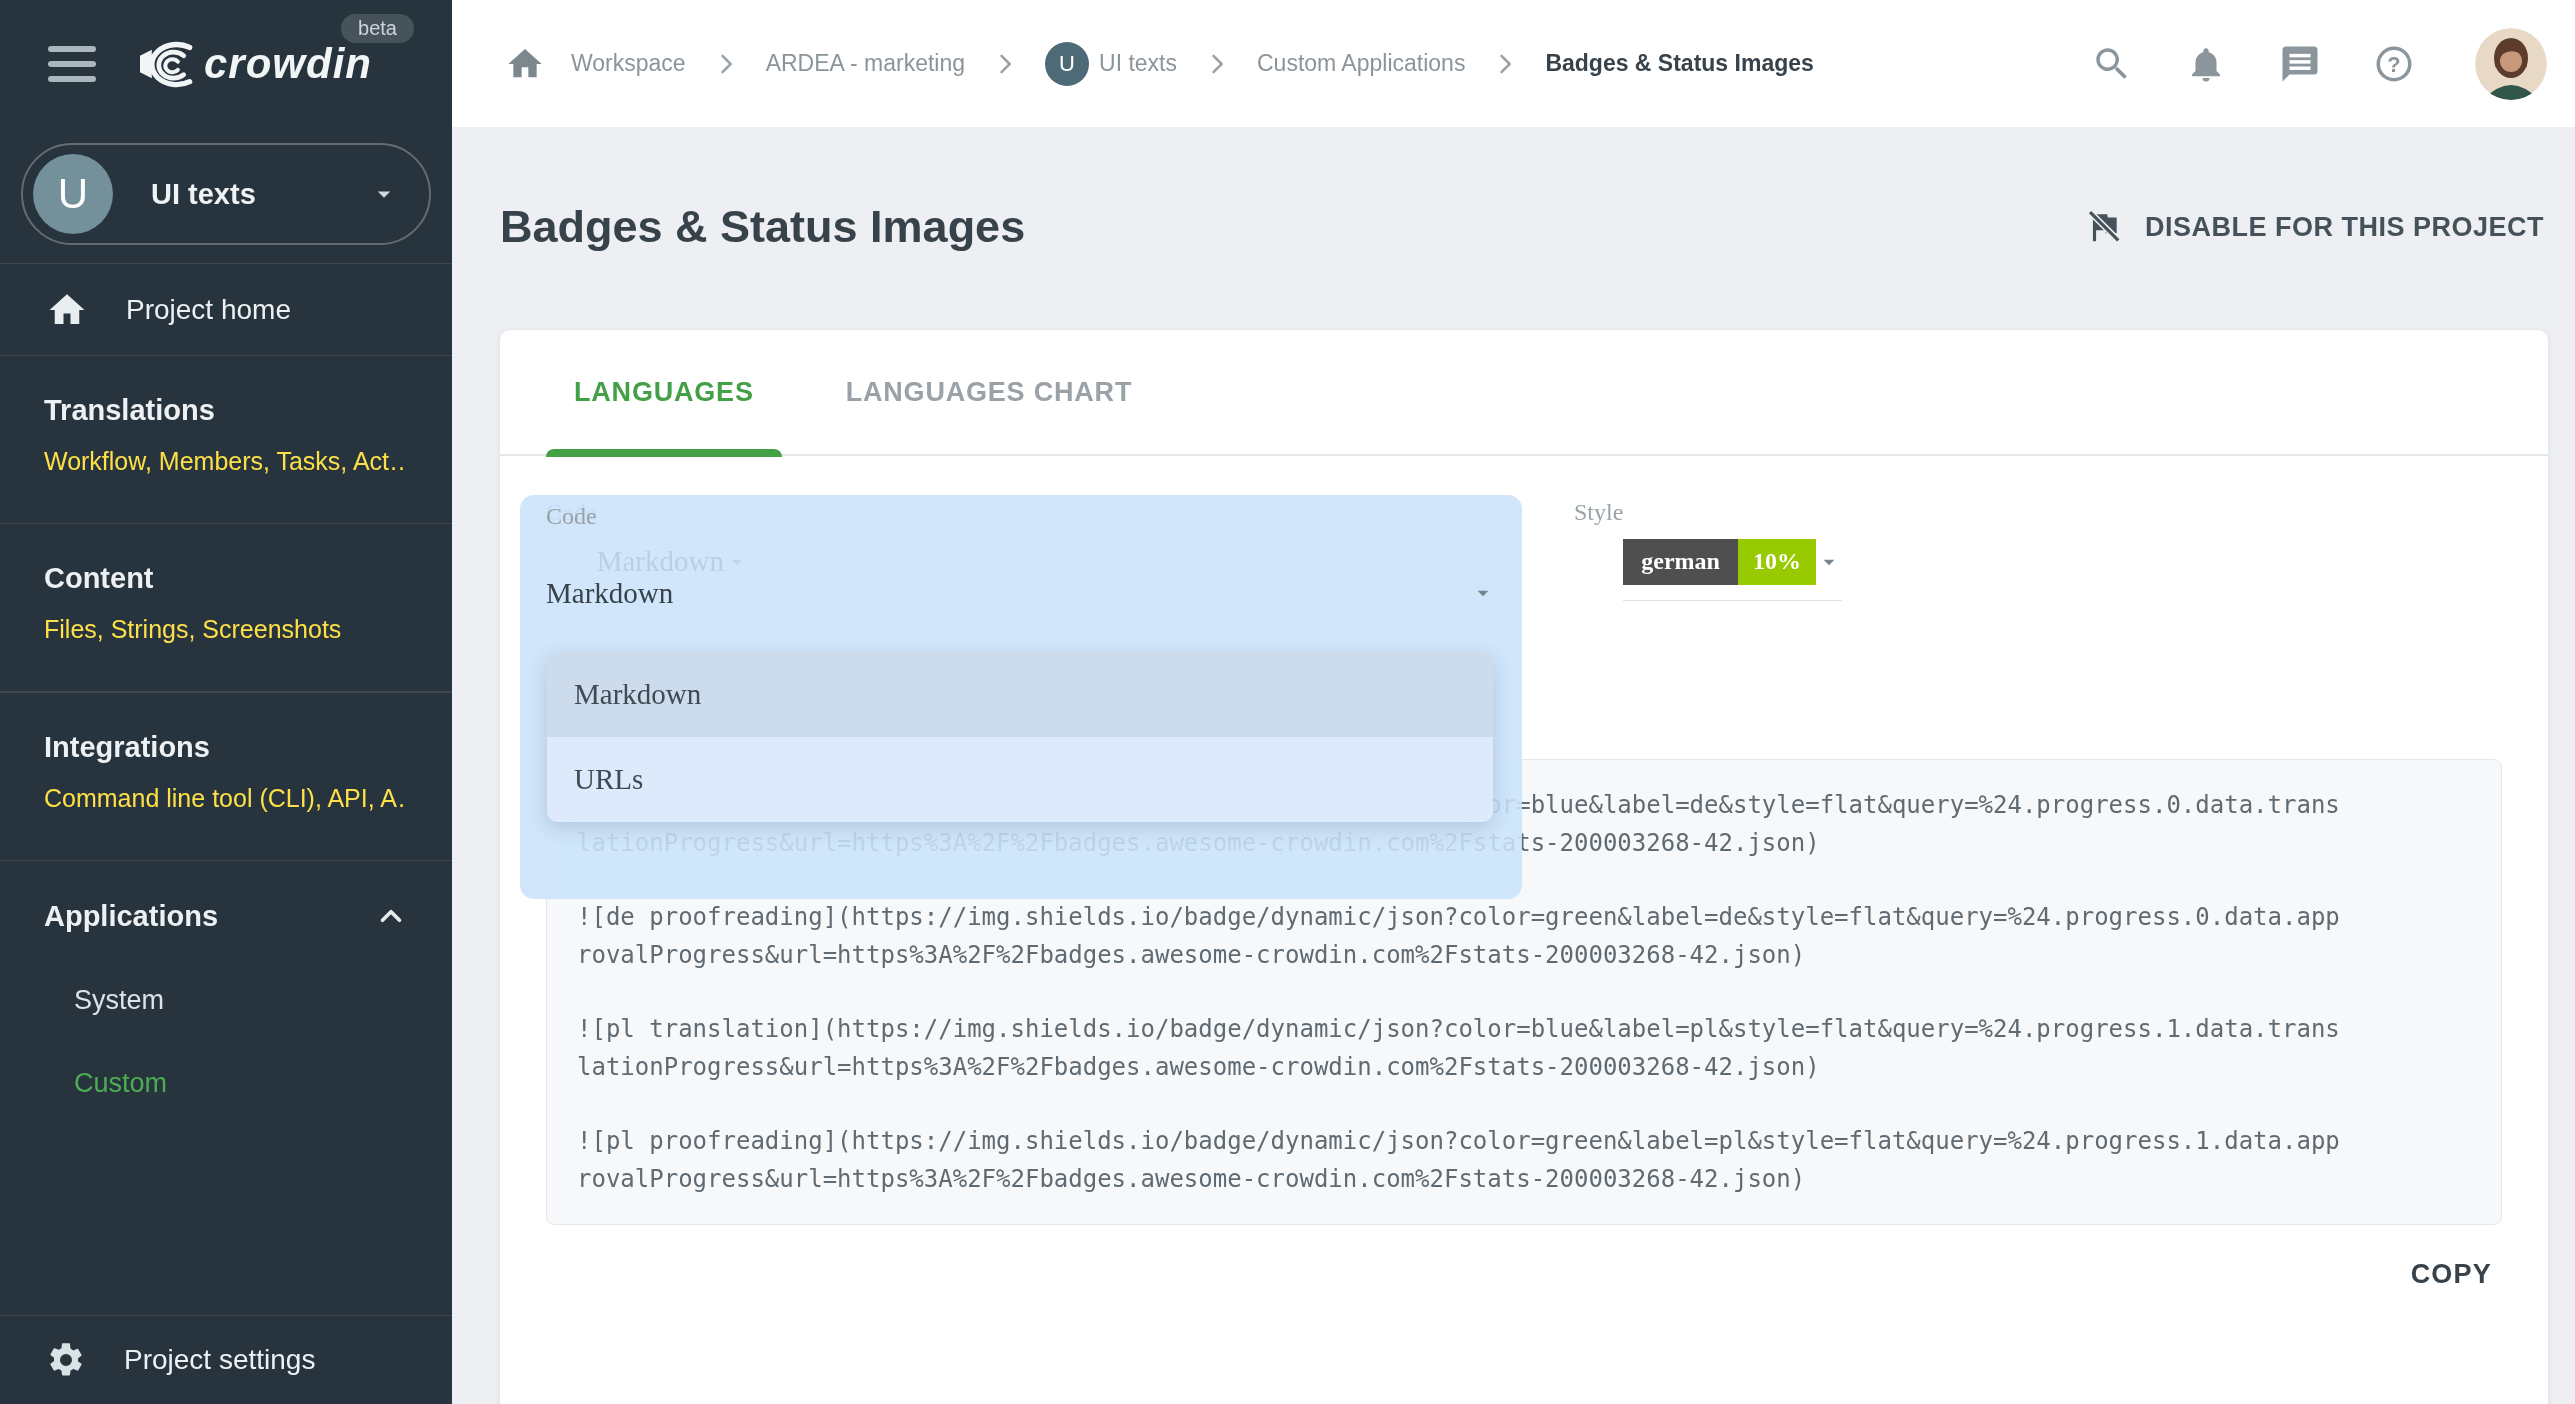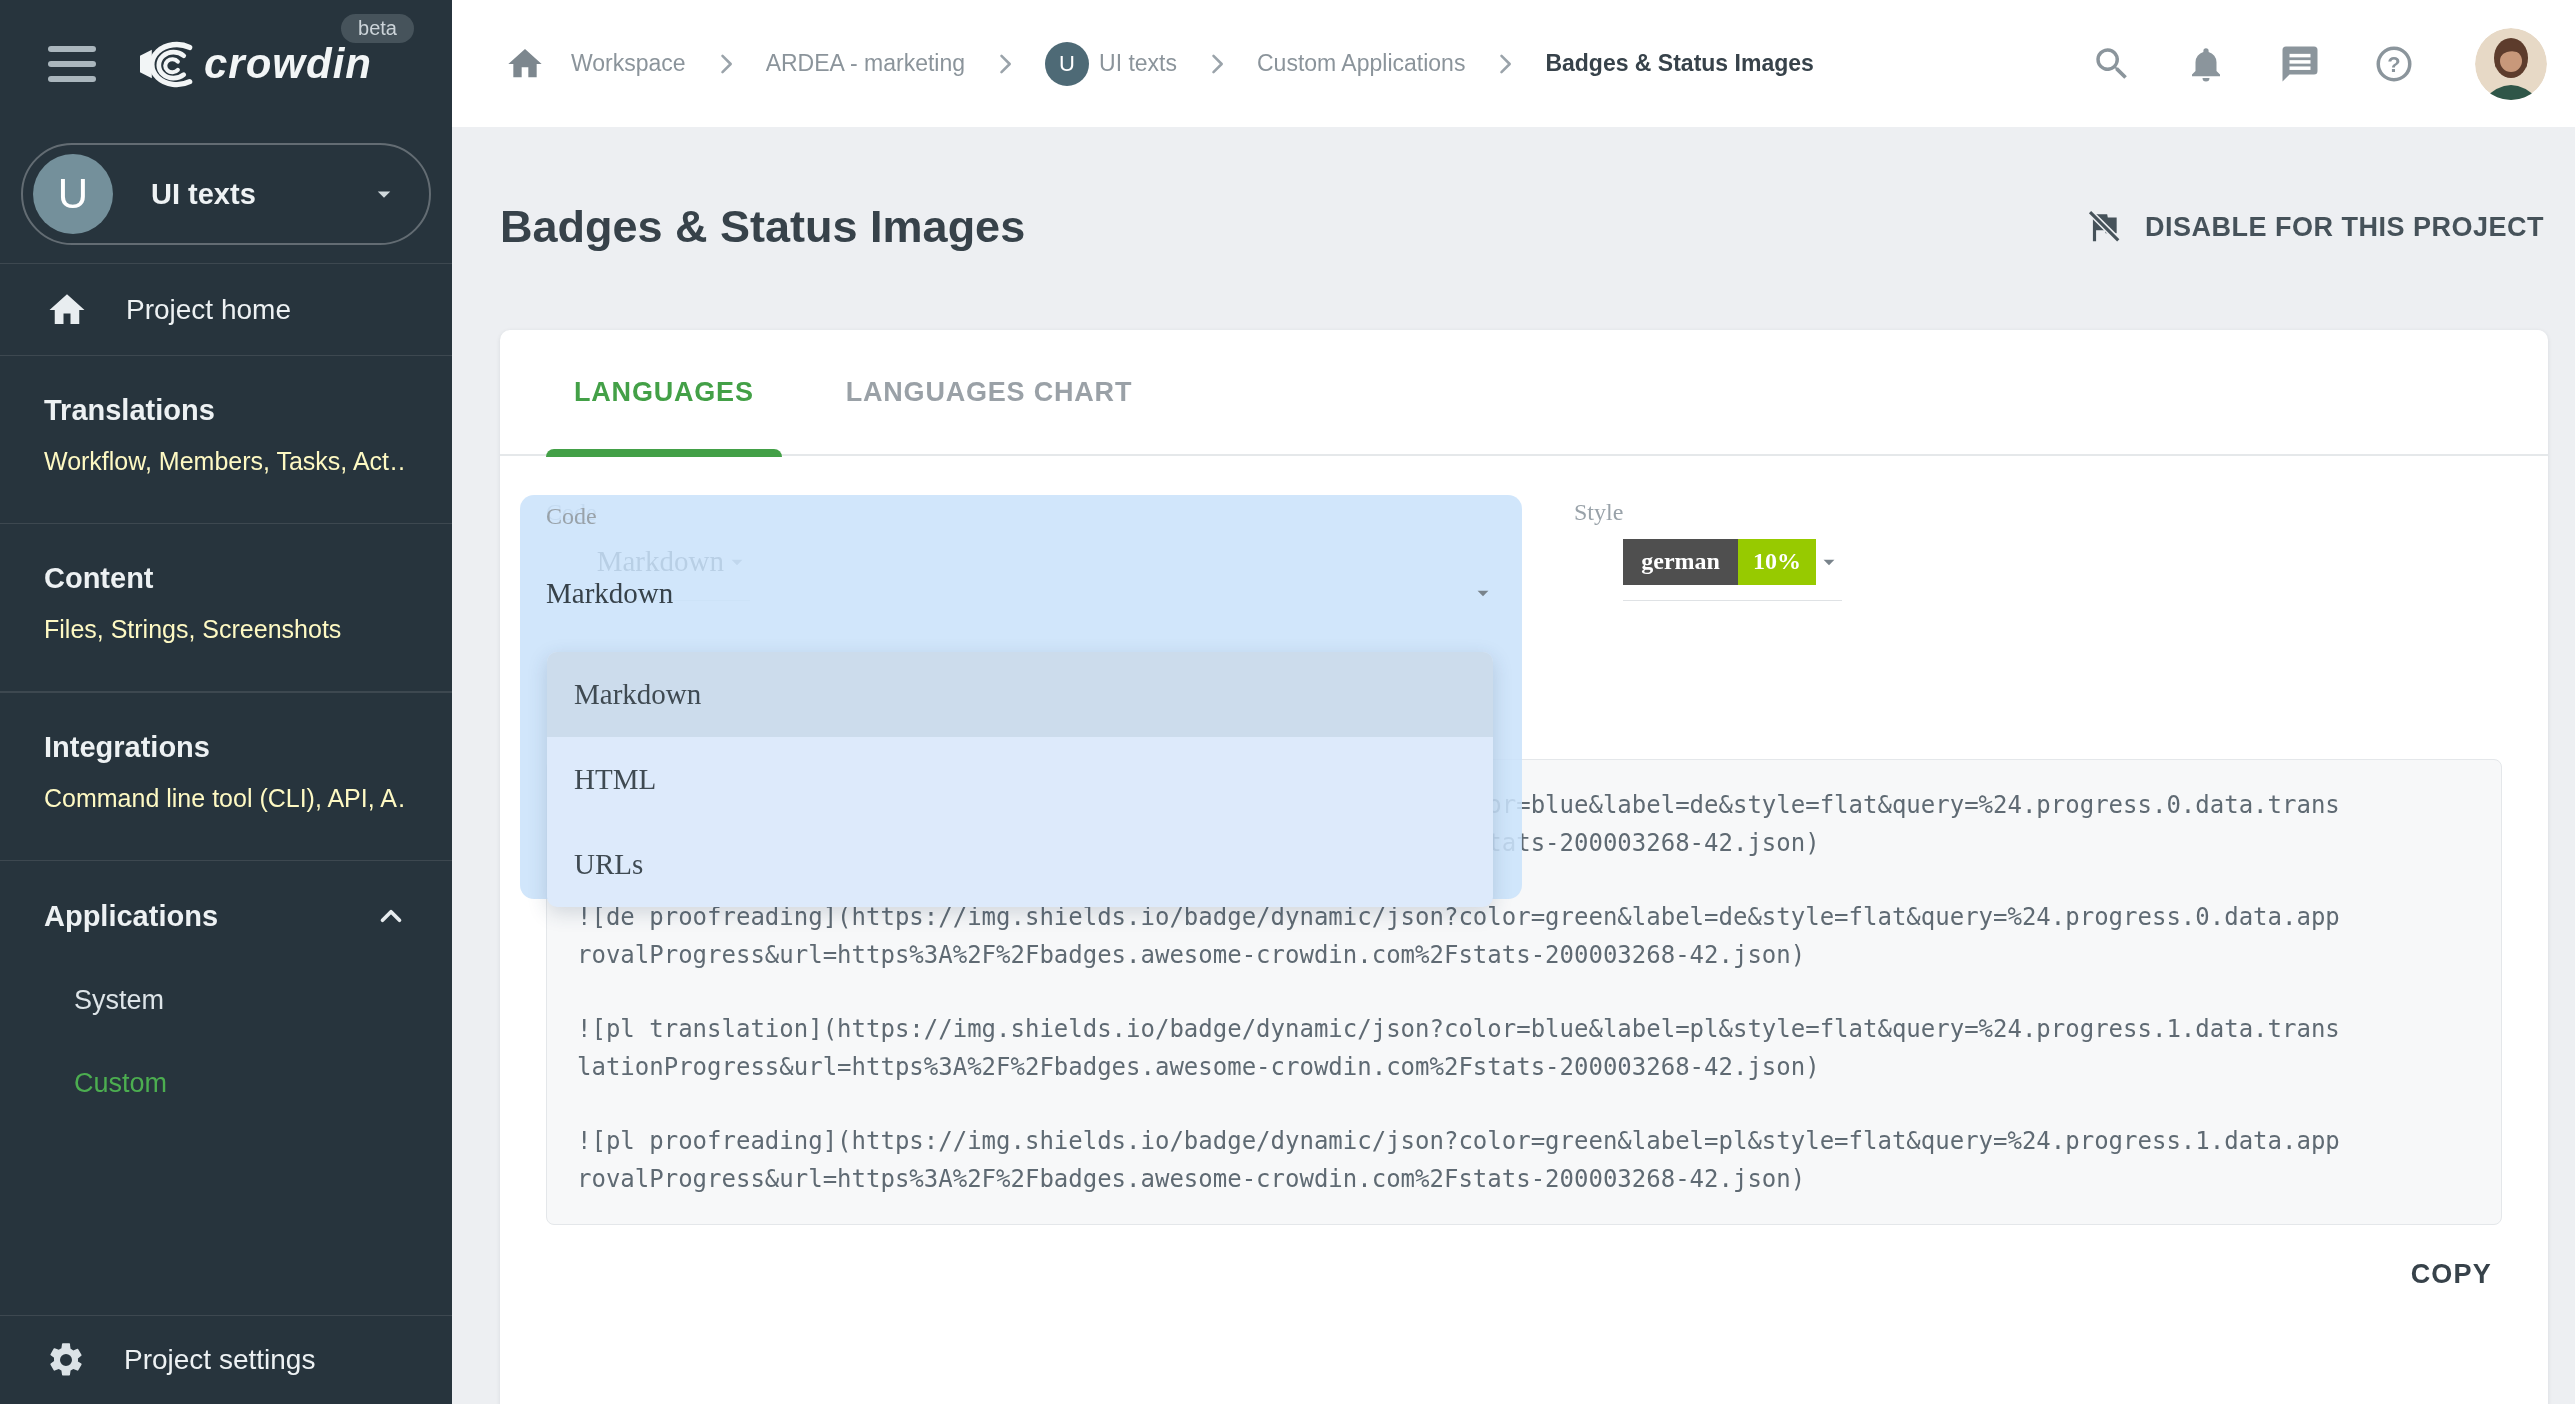--- a/index.html
+++ b/index.html
@@ -21,21 +21,21 @@
   .proj-avatar { width:80px; height:80px; border-radius:50%; background:#74909b; color:#fff; font-size:42px; display:flex; align-items:center; justify-content:center; }
   .proj-name { color:#eef2f4; font-size:29px; font-weight:700; margin-left:38px; }
   .pill-caret { margin-left:auto; }
 
   .sb-divider { height:1px; background:rgba(255,255,255,0.10); flex:0 0 1px; }
   .sb-home { height:91px; display:flex; align-items:center; padding-left:46px; gap:38px; cursor:pointer; }
   .sb-home-label { color:#edf1f3; font-size:28px; font-weight:500; }
 
   .sb-section { padding:38px 44px 0 44px; height:167px; cursor:pointer; }
   .sb-section h3 { color:#edf1f3; font-size:29px; font-weight:700; margin-bottom:20px; }
-  .sb-section .sub { color:#fef9c3; font-size:25px; white-space:nowrap; overflow:hidden; }
+  .sb-section .sub { color:#fde047; font-size:25px; white-space:nowrap; overflow:hidden; }
 
   .sb-apps { padding:38px 44px 0 44px; flex:1 1 auto; }
   .sb-apps-head { display:flex; align-items:center; justify-content:space-between; cursor:pointer; }
   .sb-apps-head h3 { color:#edf1f3; font-size:29px; font-weight:700; }
   .sb-app-item { margin-top:52px; padding-left:30px; font-size:27px; color:#dde4e8; font-weight:500; cursor:pointer; }
   .sb-app-item.active { color:#4cae50; }
 
   .sb-settings { height:88px; display:flex; align-items:center; padding-left:46px; gap:38px; cursor:pointer; flex:0 0 88px; }
   .sb-settings-label { color:#edf1f3; font-size:28px; font-weight:500; }
 
@@ -272,21 +272,20 @@
             <div class="dd-panel">
               <span class="field-label">Code</span>
               <div class="dd-value-row">
                 <span class="value-text">Markdown</span>
                 <svg class="caret-spacer" width="26" height="26" viewBox="0 0 24 24">
                     <path d="M7 10l5 5 5-5z" fill="#79838b"></path>
                   </svg>
               </div>
               <div class="dd-list">
                 <div class="dd-item selected">Markdown</div>
-                <div class="dd-item">HTML</div>
                 <div class="dd-item">URLs</div>
               </div>
             </div>
           </div>
 
           <div class="field field-style">
             <span class="field-label">Style</span>
             <div class="field-value-row">
               <span class="shield">
                 <span class="shield-left" style="background:#4f4f4f;">german</span>

